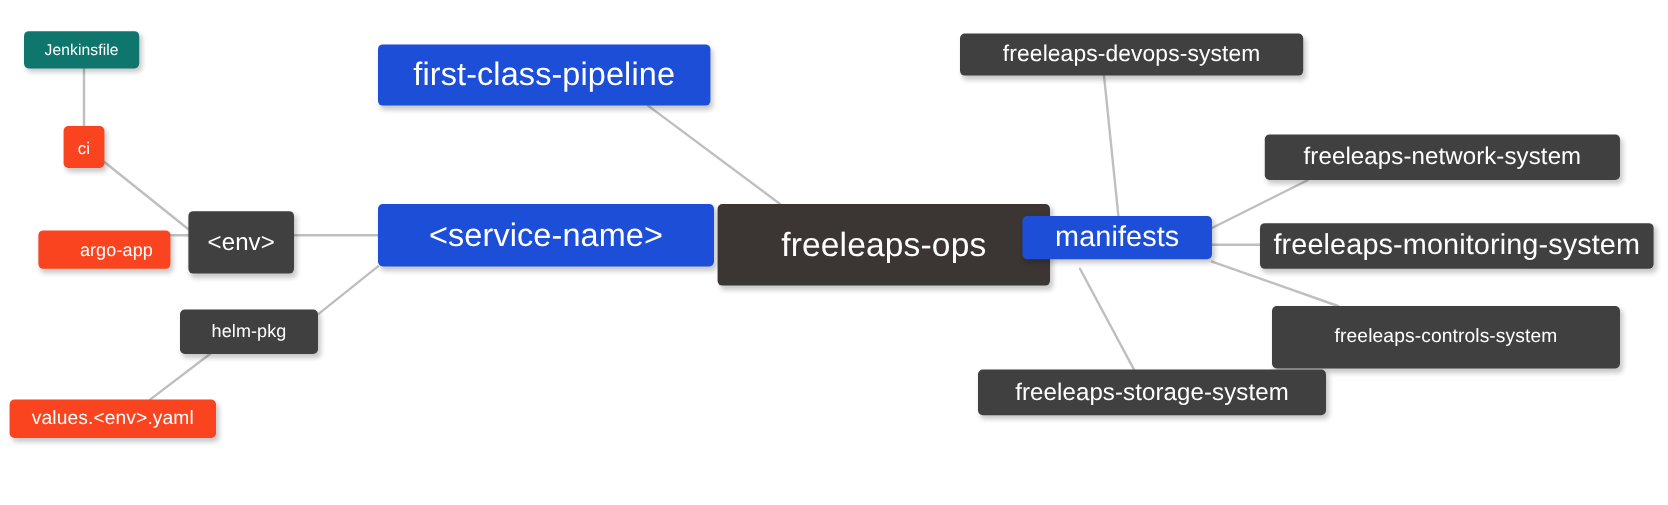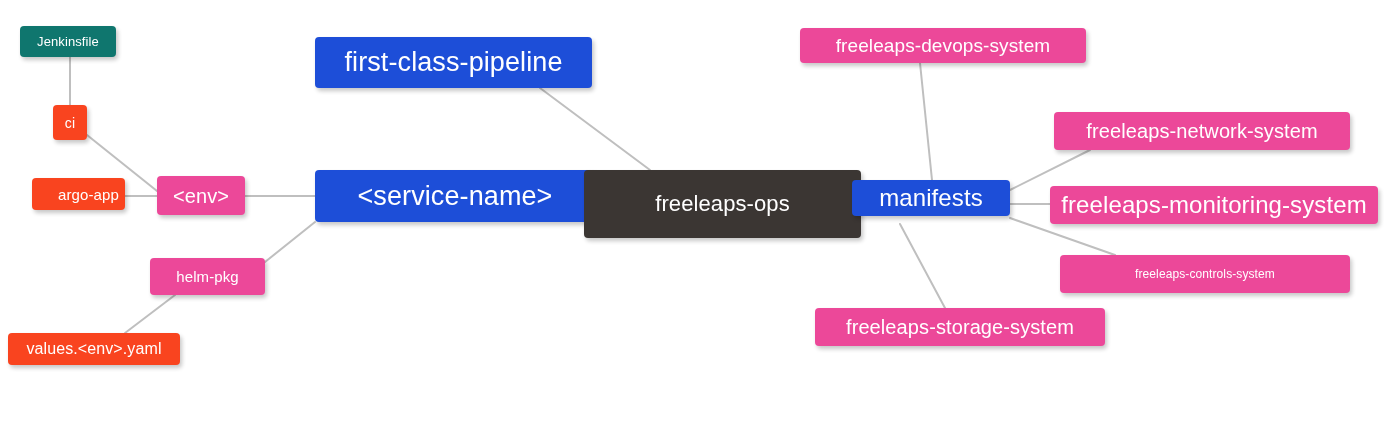--- a/index.html
+++ b/index.html
@@ -35,21 +35,21 @@
     justify-content: center;
     border-radius: 4px;
     color: #ffffff;
     white-space: nowrap;
     box-shadow: 2px 3px 4px rgba(0,0,0,0.22);
     line-height: 1;
     letter-spacing: 0.1px;
   }
   .n-root   { background: #3b3633; }
   .n-blue   { background: #1d4ed8; }
-  .n-green  { background: #ec4899; }
+  .n-green  { background: #404040; }
   .n-orange { background: #0f766e; }
   .n-red    { background: #f9441f; }
 </style>
 </head>
 <body>
 
 <div id="mindmap">
   <svg id="edge-layer" viewBox="0 0 1390 421">
       <line x1="70" y1="57" x2="70" y2="105" stroke="#bfbfbf" stroke-width="2" stroke-linecap="round"></line>
       <line x1="87" y1="135" x2="157" y2="191" stroke="#bfbfbf" stroke-width="2" stroke-linecap="round"></line>
@@ -62,27 +62,27 @@
       <line x1="843" y1="201" x2="852" y2="201" stroke="#bfbfbf" stroke-width="2" stroke-linecap="round"></line>
       <line x1="932" y1="180" x2="920" y2="63" stroke="#bfbfbf" stroke-width="2" stroke-linecap="round"></line>
       <line x1="1010" y1="190" x2="1090" y2="150" stroke="#bfbfbf" stroke-width="2" stroke-linecap="round"></line>
       <line x1="1010" y1="204" x2="1050" y2="204" stroke="#bfbfbf" stroke-width="2" stroke-linecap="round"></line>
       <line x1="1010" y1="218" x2="1115" y2="255" stroke="#bfbfbf" stroke-width="2" stroke-linecap="round"></line>
       <line x1="900" y1="224" x2="945" y2="308" stroke="#bfbfbf" stroke-width="2" stroke-linecap="round"></line>
     </svg>
   <div id="node-layer">
       <div class="node n-orange" style="left: 20px; top: 26px; width: 96px; height: 31px; font-size: 13px;">Jenkinsfile</div>
       <div class="node n-red" style="left: 53px; top: 105px; width: 34px; height: 35px; font-size: 14px;">ci</div>
-      <div class="node n-red" style="left: 32px; top: 178px; width: 93px; height: 32px; font-size: 15px; padding-left: 20px;">argo-app</div>
-      <div class="node n-green" style="left: 157px; top: 176px; width: 88px; height: 39px; font-size: 20px;">&lt;env&gt;</div>
+      <div class="node n-red" style="left: 32px; top: 192px; width: 110px; height: 32px; font-size: 15px; padding-left: 20px;">argo-app</div>
+      <div class="node n-green" style="left: 157px; top: 176px; width: 88px; height: 52px; font-size: 20px;">&lt;env&gt;</div>
       <div class="node n-green" style="left: 150px; top: 258px; width: 115px; height: 37px; font-size: 15px;">helm-pkg</div>
       <div class="node n-red" style="left: 8px; top: 333px; width: 172px; height: 32px; font-size: 16px;">values.&lt;env&gt;.yaml</div>
       <div class="node n-blue" style="left: 315px; top: 37px; width: 277px; height: 51px; font-size: 27px;">first-class-pipeline</div>
       <div class="node n-blue" style="left: 315px; top: 170px; width: 280px; height: 52px; font-size: 27px;">&lt;service-name&gt;</div>
-      <div class="node n-root" style="left: 584px; top: 170px; width: 277px; height: 68px; font-size: 22px;">freeleaps-ops</div>
+      <div class="node n-root" style="left: 598px; top: 170px; width: 277px; height: 68px; font-size: 28px;">freeleaps-ops</div>
       <div class="node n-blue" style="left: 852px; top: 180px; width: 158px; height: 36px; font-size: 24px;">manifests</div>
       <div class="node n-green" style="left: 800px; top: 28px; width: 286px; height: 35px; font-size: 19px;">freeleaps-devops-system</div>
       <div class="node n-green" style="left: 1054px; top: 112px; width: 296px; height: 38px; font-size: 20px;">freeleaps-network-system</div>
       <div class="node n-green" style="left: 1050px; top: 186px; width: 328px; height: 38px; font-size: 24px;">freeleaps-monitoring-system</div>
-      <div class="node n-green" style="left: 1060px; top: 255px; width: 290px; height: 38px; font-size: 12px;">freeleaps-controls-system</div>
+      <div class="node n-green" style="left: 1060px; top: 255px; width: 290px; height: 52px; font-size: 16px;">freeleaps-controls-system</div>
       <div class="node n-green" style="left: 815px; top: 308px; width: 290px; height: 38px; font-size: 20px;">freeleaps-storage-system</div>
     </div>
 </div>
 
 </body></html>

